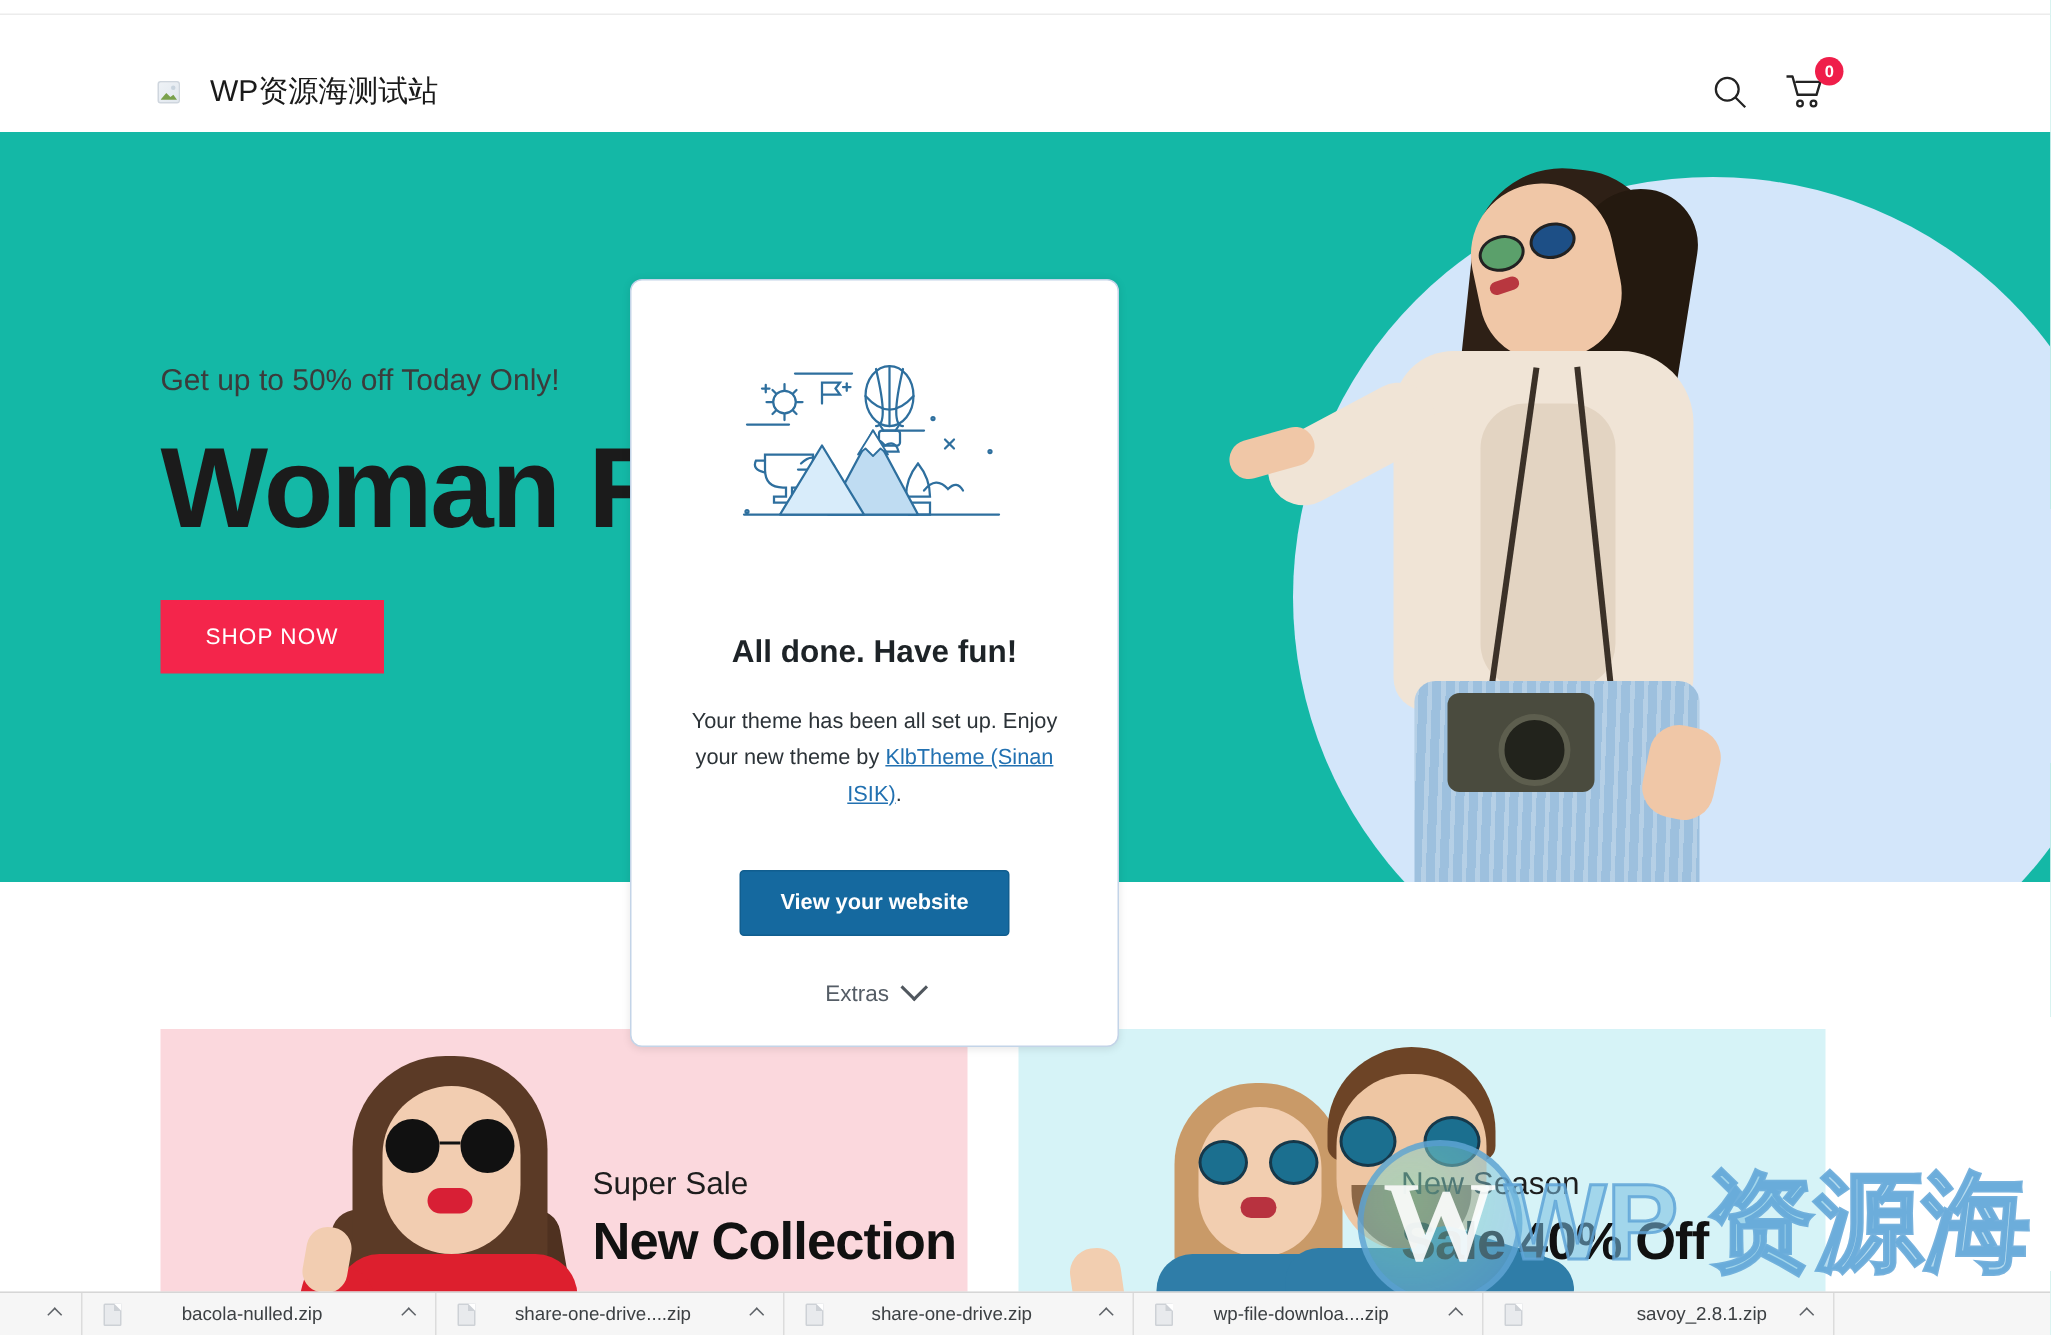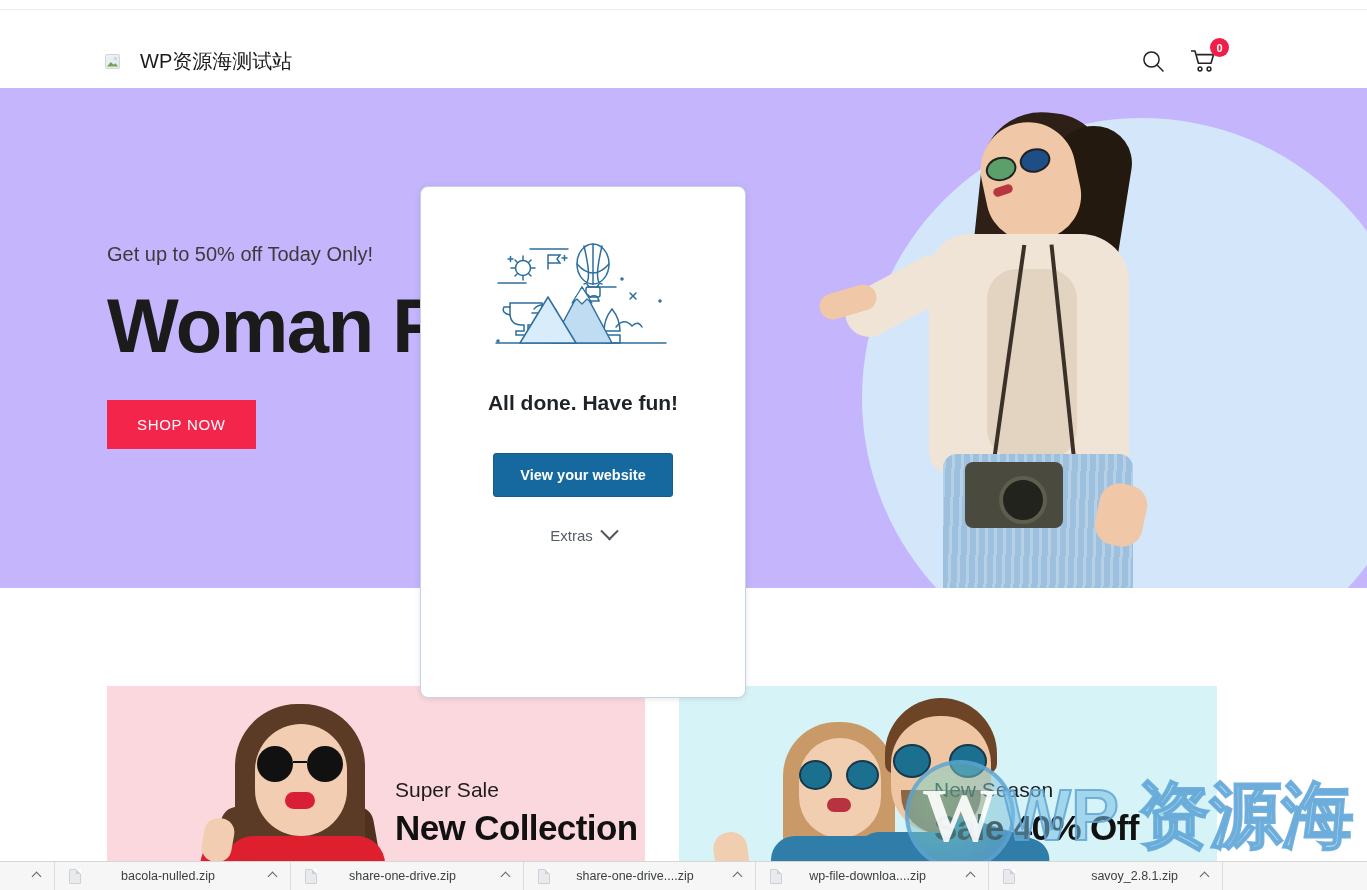--- a/index.html
+++ b/index.html
@@ -40,21 +40,21 @@
   .cart-badge {
     position:absolute; top:-11px; right:-12px;
     min-width:19px; height:19px; padding:0 4px; border-radius:50%;
     background:#ef1e4a; color:#fff; font-size:11px; font-weight:700;
     display:flex; align-items:center; justify-content:center;
   }
 
   
   .hero {
     position:absolute; top:88px; left:0; width:1367px; height:500px;
-    background:#c4b5fd; overflow:hidden;
+    background:#14b8a6; overflow:hidden;
   }
   .hero-circle {
     position:absolute; right:-55px; top:30px; width:560px; height:560px;
     border-radius:50%; background:#d3e6fa;
   }
   .hero-text { position:absolute; left:107px; top:155px; z-index:3; }
   .hero-sub { font-size:20px; color:#3b3b3b; font-weight:400; margin-bottom:22px; }
   .hero-title {
     font-size:76px; font-weight:700; color:#1b1b1b; letter-spacing:-1.5px;
     line-height:1; margin-bottom:36px; white-space:nowrap;
@@ -156,21 +156,21 @@
   }
 
   
   .modal {
     position:absolute; left:420px; top:186px; width:326px; height:512px; z-index:25;
     background:#fff; border:1px solid #c3d4e8; border-radius:8px;
     box-shadow: 0 1px 6px rgba(0,0,0,.10);
     display:flex; flex-direction:column; align-items:center;
   }
   .modal-illus { margin-top:44px; width:186px; height:120px; }
-  .modal-h2 { margin-top:40px; font-size:21px; font-weight:700; color:#1d2327; text-align:center; }
+  .modal-h2 { margin-top:72px; font-size:21px; font-weight:700; color:#1d2327; text-align:center; }
   .modal-p {
     margin-top:22px; width:252px; font-size:14.5px; line-height:1.68;
     color:#2c3338; text-align:center;
   }
   .modal-p a { color:#2271b1; text-decoration:underline; }
   .btn-primary {
     margin-top:38px; background:#15699f; color:#fff; border:1px solid #115e8f;
     font-size:14.5px; font-weight:700; padding:13px 26px; border-radius:3px; cursor:pointer;
   }
   .extras { margin-top:30px; display:flex; align-items:center; gap:10px; color:#555d66; font-size:15px; cursor:pointer; background:none; border:none; }
@@ -364,49 +364,52 @@
       <path d="M82 72 L92 56 L102 72 L97 68 L92 73 L87 68 z" fill="#fff" stroke="#2e6f9e" stroke-width="1.2" stroke-linejoin="round"></path>
       <g fill="none" stroke="#2e6f9e" stroke-width="1.5">
         <circle cx="8" cy="110" r="1"></circle>
           <circle cx="170" cy="70" r="1"></circle>
           <circle cx="132" cy="48" r="1"></circle>
       </g>
     </svg>
 
     <h2 class="modal-h2">All done. Have fun!</h2>
 
+    <p class="modal-p">
+      <span>Your theme has been all set up. Enjoy your new theme by </span><a href="#">KlbTheme (Sinan ISIK)</a><span>.</span>
+    </p>
 
     <button class="btn-primary">View your website</button>
 
     <button class="extras">
       <span>Extras</span>
       <span class="chev"></span>
     </button>
   </div>
 
   <div class="downloads">
     <div class="dl-item dl-clip" style="width:55px;padding-left:0;justify-content:flex-end;">
       <span></span>
       <span class="dl-caret"></span>
     </div>
     <div class="dl-item" style="width:236px;">
       <span class="dl-icon"></span>
       <span style="flex:1;text-align:center;">bacola-nulled.zip</span>
       <span class="dl-caret"></span>
     </div>
+    <div class="dl-item" style="width:232px;">
+      <span class="dl-icon"></span>
+      <span style="flex:1;text-align:center;">share-one-drive....zip</span>
+      <span class="dl-caret"></span>
+    </div>
     <div class="dl-item" style="width:233px;">
       <span class="dl-icon"></span>
       <span style="flex:1;text-align:center;">share-one-drive.zip</span>
       <span class="dl-caret"></span>
     </div>
-    <div class="dl-item" style="width:232px;">
-      <span class="dl-icon"></span>
-      <span style="flex:1;text-align:center;">share-one-drive....zip</span>
-      <span class="dl-caret"></span>
-    </div>
     <div class="dl-item" style="width:233px;">
       <span class="dl-icon"></span>
       <span style="flex:1;text-align:center;">wp-file-downloa....zip</span>
       <span class="dl-caret"></span>
     </div>
     <div class="dl-item" style="width:234px;">
       <span class="dl-icon"></span>
       <span style="flex:1;text-align:right;">savoy_2.8.1.zip</span>
       <span class="dl-caret"></span>
     </div>

